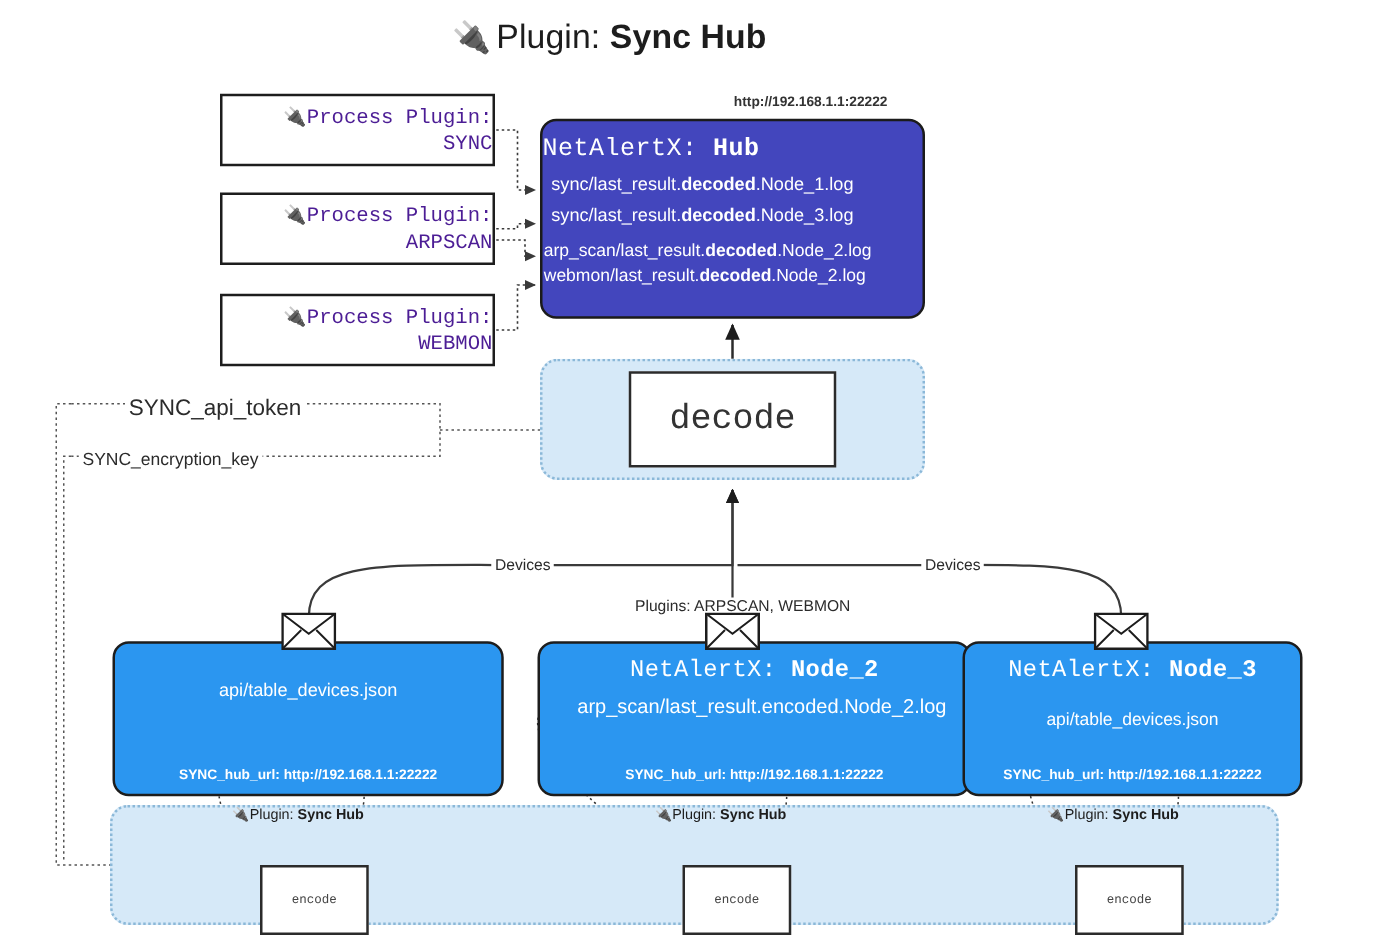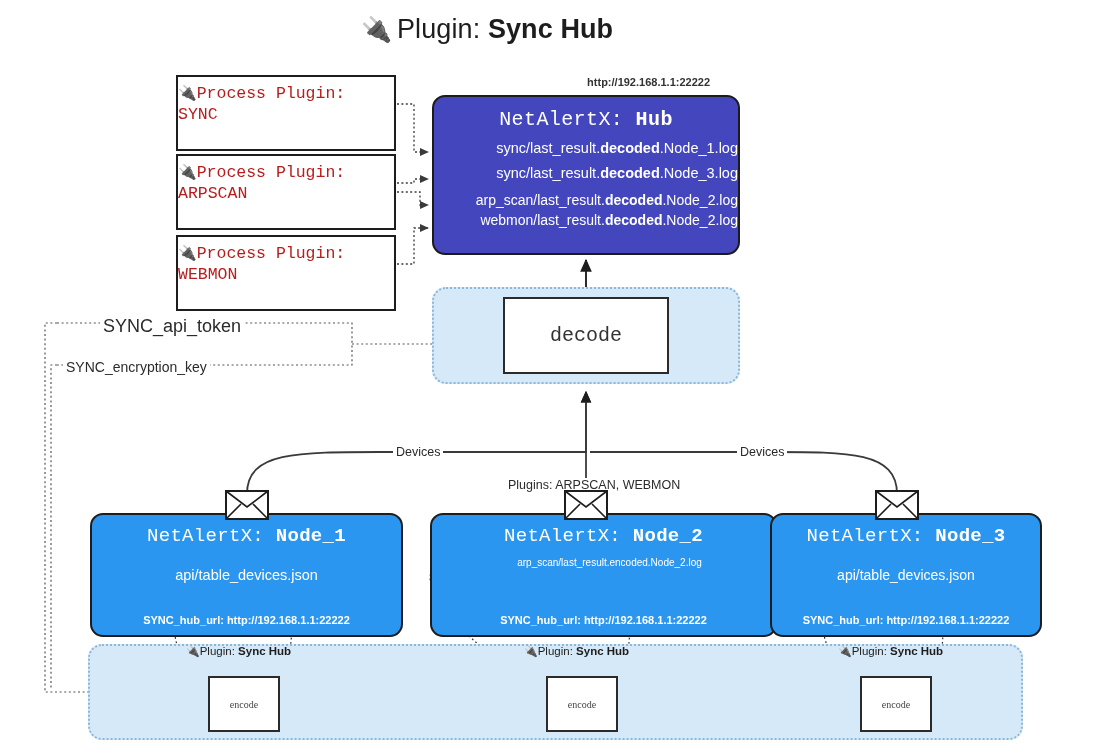--- a/index.html
+++ b/index.html
@@ -14,49 +14,49 @@
   #title{position:absolute;left:0;top:14px;width:975px;text-align:center;
          font-size:27px;color:#1d1d1d;z-index:6;letter-spacing:.1px;}
   #title .plug{font-size:25px;margin-right:4px;}
   #title b{font-weight:bold;}
 
   
   #hub-url{position:absolute;left:470px;top:76px;width:240px;text-align:right;
            font-size:11px;font-weight:bold;color:#333;z-index:6;}
   #hub{left:432px;top:95px;width:308px;height:160px;background:#4346bd;
        border:2.5px solid #1b1b1b;border-radius:13px;color:#fff;padding-top:11px;}
-  #hub .hdr{text-align:center;font-family:"Liberation Mono",monospace;
+  #hub .hdr{font-family:"Liberation Mono",monospace;
             font-size:20px;letter-spacing:.4px;}
   #hub .hdr b{font-weight:bold;}
-  #hub .ln{font-size:14.5px;margin-top:9px;padding-left:7px;white-space:nowrap;text-align:right;}
+  #hub .ln{font-size:14.5px;margin-top:9px;padding-left:7px;white-space:nowrap;}
   #hub .ln b{font-weight:bold;}
   #hub .ln.l3{margin-top:11px;padding-left:1px;font-size:14px;}
   #hub .ln.l4{margin-top:4px;padding-left:1px;font-size:14px;}
 
   
-  .pbox{width:220px;height:76px;background:#fff;border:2.5px solid #1d1d1d;
-        font-family:"Liberation Mono",monospace;font-size:16.5px;color:#b91c1c;
-        text-align:left;line-height:1.28;padding-top:6px;}
+  .pbox{width:220px;height:58px;background:#fff;border:2.5px solid #1d1d1d;
+        font-family:"Liberation Mono",monospace;font-size:16.5px;color:#4c1d95;
+        text-align:right;line-height:1.28;padding-top:6px;}
   .pbox .r1{white-space:nowrap;}
   .pbox .plug{font-family:"DejaVu Sans",sans-serif;font-size:15px;}
   #pbox-sync{left:176px;top:75px;}
   #pbox-arp{left:176px;top:154px;}
   #pbox-web{left:176px;top:235px;}
 
   
   .cluster{background:#d6e9f8;border:2px dotted #8bb8d8;border-radius:14px;z-index:2;}
   #decode-cluster{left:432px;top:287px;width:308px;height:97px;}
   #bottom-cluster{left:88px;top:644px;width:935px;height:96px;}
 
   .whitebox{background:#fff;border:2px solid #2b2b2b;z-index:4;
             display:flex;align-items:center;justify-content:center;}
   #decode-box{left:503px;top:297px;width:166px;height:77px;
-              font-family:"Liberation Mono",monospace;font-size:20px;color:#333;}
-  .encode-box{width:72px;height:56px;top:676px;
-              font-family:Liberation Serif, serif;font-size:10px;color:#444;}
+              font-family:"Liberation Mono",monospace;font-size:28px;color:#333;}
+  .encode-box{width:87px;height:56px;top:692px;
+              font-family:Liberation Mono, monospace;font-size:10px;color:#444;}
   #encode-1{left:208px;}
   #encode-2{left:546px;}
   #encode-3{left:860px;}
 
   .plugin-cap{position:absolute;z-index:5;font-size:11.5px;color:#1d1d1d;
               white-space:nowrap;top:645px;}
   .plugin-cap b{font-weight:bold;}
   .plugin-cap .plug{font-family:"DejaVu Sans",sans-serif;font-size:11px;}
   #cap-1{left:186px;} #cap-2{left:524px;} #cap-3{left:838px;}
 
@@ -64,21 +64,21 @@
   .nodebox{background:#2b96f0;border:2.5px solid #1d1d1d;border-radius:13px;
            color:#fff;text-align:center;padding-top:10px;}
   .nodebox .hdr{font-family:"Liberation Mono",monospace;font-size:19px;letter-spacing:.3px;}
   .nodebox .hdr b{font-weight:bold;}
   .nodebox .ln{font-size:14.5px;margin-top:14px;white-space:nowrap;}
   .nodebox .hub-url{font-size:11px;font-weight:bold;position:absolute;
                     left:0;right:0;bottom:9px;}
   #node1{left:90px;top:513px;width:313px;height:124px;}
   #node2{left:430px;top:513px;width:347px;height:124px;}
   #node3{left:770px;top:513px;width:272px;height:124px;}
-  #node2 .ln{margin-top:10px;font-size:10px;margin-left:12px;}
+  #node2 .ln{margin-top:10px;font-size:16px;margin-left:12px;}
   #node2 .ln2{margin-top:6px;font-size:14px;}
   #node1 .ln,#node3 .ln{margin-top:20px;}
   #node3 .ln{font-size:14px;}
 
   
   .elabel{position:absolute;z-index:5;font-size:12.5px;color:#2b2b2b;
           background:#fff;padding:0 3px;white-space:nowrap;}
   #lbl-dev-left{left:393px;top:445px;}
   #lbl-dev-right{left:737px;top:445px;}
   #lbl-plugins{left:505px;top:478px;}
@@ -196,24 +196,20 @@
   <svg class="envelope" style="left:564px;top:490px;" width="44" height="30" viewBox="0 0 44 30">
     <rect x="1" y="1" width="42" height="28" fill="#fff" stroke="#1d1d1d" stroke-width="2"></rect>
     <path d="M1,1 L22,17 L43,1 M1,29 L16,14 M43,29 L28,14" fill="none" stroke="#1d1d1d" stroke-width="1.6"></path>
   </svg>
   <svg class="envelope" style="left:875px;top:490px;" width="44" height="30" viewBox="0 0 44 30">
     <rect x="1" y="1" width="42" height="28" fill="#fff" stroke="#1d1d1d" stroke-width="2"></rect>
     <path d="M1,1 L22,17 L43,1 M1,29 L16,14 M43,29 L28,14" fill="none" stroke="#1d1d1d" stroke-width="1.6"></path>
   </svg>
 
   <div class="node nodebox" id="node1">
-    <div class="hdr">
-      <span>NetAlertX:</span>
-      <b>Node_1</b>
-    </div>
     <div class="ln">api/table_devices.json</div>
     <div class="hub-url">SYNC_hub_url: http://192.168.1.1:22222</div>
   </div>
 
   <div class="node nodebox" id="node2">
     <div class="hdr">
       <span>NetAlertX:</span>
       <b>Node_2</b>
     </div>
     <div class="ln">arp_scan/last_result.encoded.Node_2.log</div>

